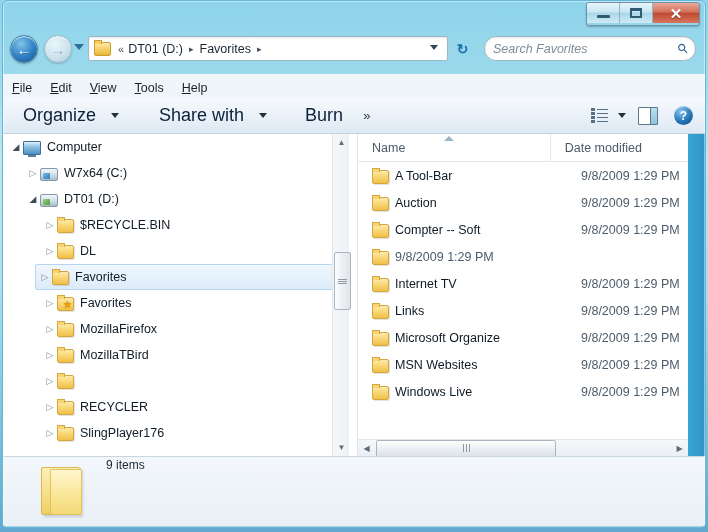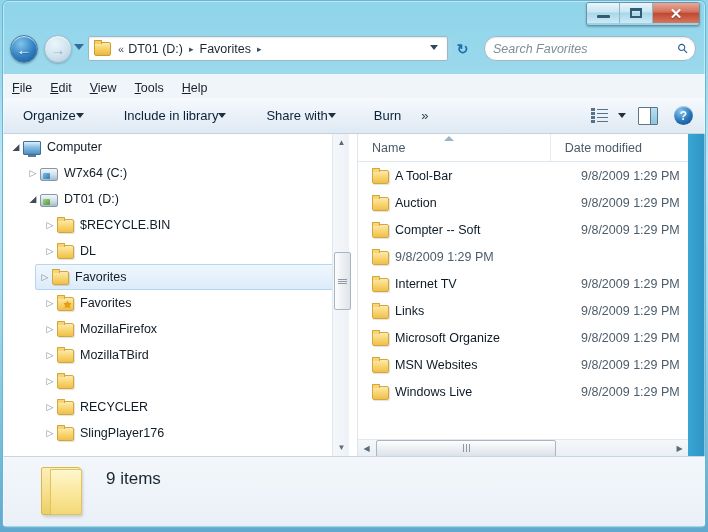--- a/index.html
+++ b/index.html
@@ -124,22 +124,22 @@
   }
   .menu-item u{text-decoration:underline;}
   
   #toolbar{
     position:absolute;left:3px;top:98px;width:702px;height:36px;
     background:linear-gradient(180deg,#f6fafd 0%,#eaf1f8 50%,#dfe9f3 100%);
     border-bottom:1px solid #c2d2e0;
     display:flex;align-items:center;box-sizing:border-box;
   }
   .tb-btn{
-    display:flex;align-items:center;gap:0;
-    padding:5px 10px;margin:0 2px;color:#0b2239;font-size:13px;
+    display:flex;align-items:center;gap:15px;
+    padding:5px 10px;margin:0 2px;color:#0b2239;font-size:18px;
     border-radius:3px;cursor:pointer;white-space:nowrap;
   }
   .tb-caret{width:0;height:0;border-left:4px solid transparent;border-right:4px solid transparent;border-top:5px solid #222f3c;}
   #tb-overflow{padding:5px 8px;color:#2b3c4c;font-size:13px;cursor:pointer;}
   #tb-right{margin-left:auto;display:flex;align-items:center;gap:4px;padding-right:12px;}
   #views-icon{width:17px;height:15px;position:relative;cursor:pointer;}
   #views-icon i{position:absolute;display:block;background:#55728a;}
   #preview-pane-icon{
     width:18px;height:16px;border:1px solid #5b7689;border-radius:1px;
     background:#fff;position:relative;cursor:pointer;margin-left:8px;
@@ -294,21 +294,21 @@
     background:linear-gradient(180deg,#fdeeb8 0%,#f6dd86 60%,#eccf63 100%);
     border:1px solid #d9b94e;border-radius:2px 3px 2px 2px;
     box-shadow:2px 2px 3px rgba(0,0,0,.15);
   }
   #status-folder-icon .flap{
     position:absolute;left:9px;top:6px;width:30px;height:44px;
     background:linear-gradient(180deg,#fff6cf 0%,#fae79a 55%,#f3d878 100%);
     border:1px solid #dfc35c;border-radius:0 2px 2px 2px;
   }
   #status-text{
-    position:absolute;left:103px;top:12px;font-size:17px;color:#1a2733;
+    position:absolute;left:103px;top:1px;font-size:12px;color:#1a2733;
   }
 </style>
 </head>
 <body>
 
 <div id="window">
 
   <div id="titlebar">
     <div id="caption-buttons">
       <div class="capbtn">
@@ -355,24 +355,20 @@
     <div class="menu-item"><u>F</u><span>ile</span></div>
     <div class="menu-item"><u>E</u><span>dit</span></div>
     <div class="menu-item"><u>V</u><span>iew</span></div>
     <div class="menu-item"><u>T</u><span>ools</span></div>
     <div class="menu-item"><u>H</u><span>elp</span></div>
   </div>
 
   <div id="toolbar">
     <div class="tb-btn" style="margin-left:10px;">
       <span>Organize</span>
-      <span class="tb-caret"></span>
-    </div>
-    <div class="tb-btn" style="margin-left:18px;">
-      <span>Include in library</span>
       <span class="tb-caret"></span>
     </div>
     <div class="tb-btn" style="margin-left:18px;">
       <span>Share with</span>
       <span class="tb-caret"></span>
     </div>
     <div class="tb-btn" style="margin-left:16px;">
       <span>Burn</span>
     </div>
     <div id="tb-overflow">»</div>

